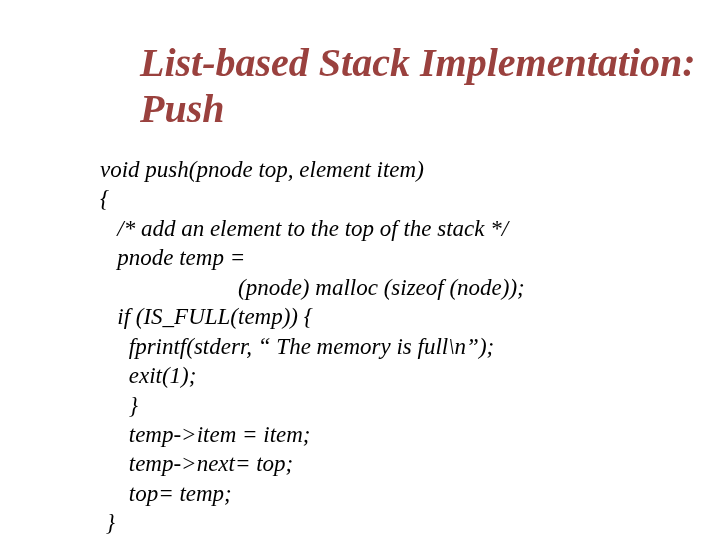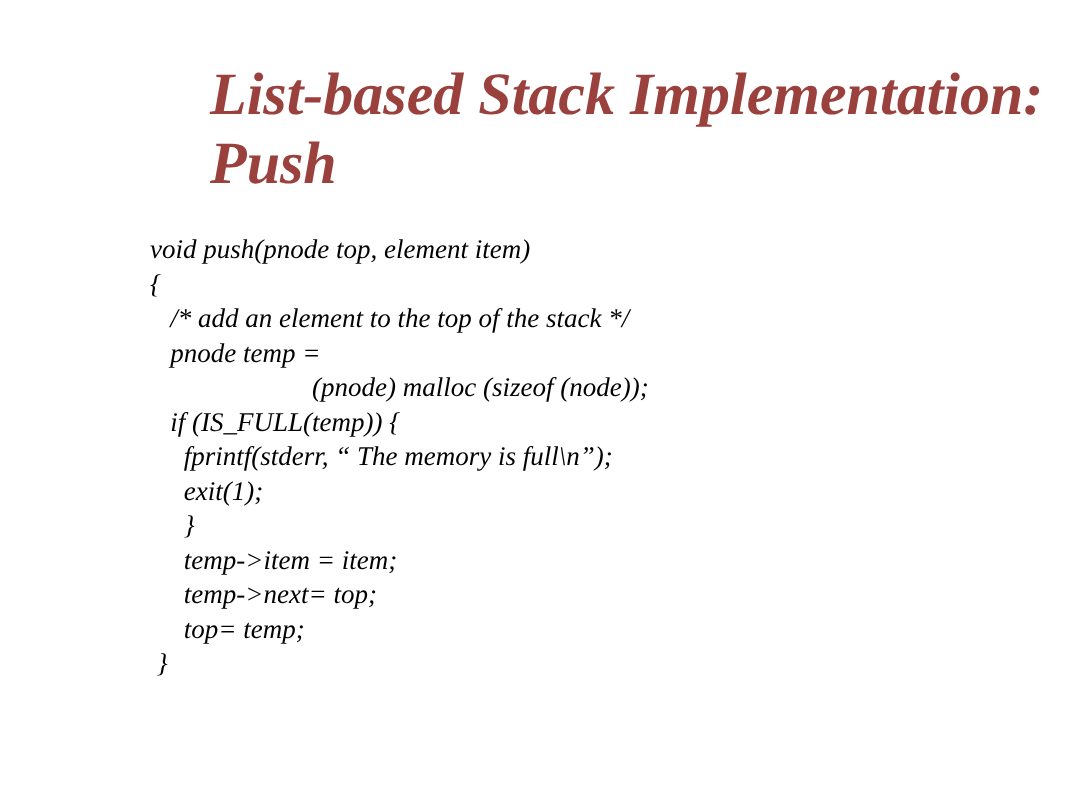--- a/index.html
+++ b/index.html
@@ -29,21 +29,21 @@
     color: #9a413e;
     font-weight: 700;
     margin-left: 40px;
   }
   .body {
     position: absolute;
     left: 100px;
     top: 155px;
     width: 560px;
     font-style: italic;
-    font-size: 18px;
+    font-size: 23px;
     line-height: 1.28;
     color: #000;
     white-space: pre;
   }
 </style>
 </head>
 <body>
 
 <div class="slide">
   <div class="title">List-based Stack Implementation: Push</div>

